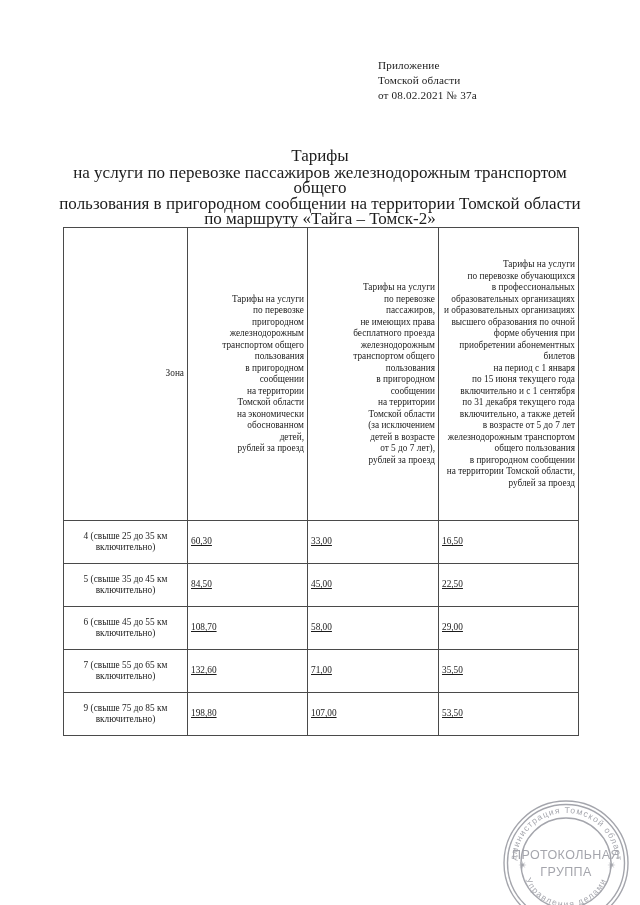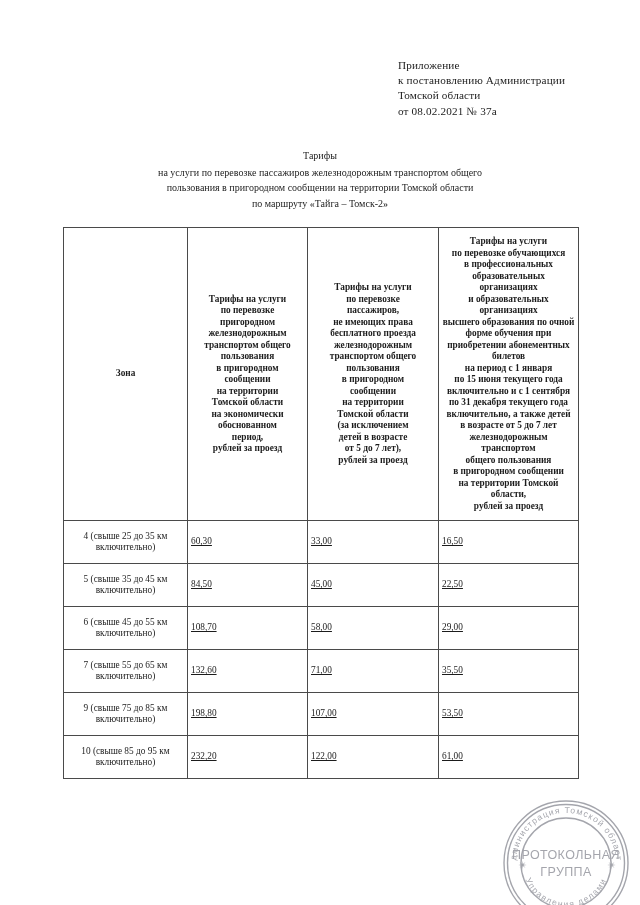--- a/index.html
+++ b/index.html
@@ -12,37 +12,37 @@
     height: 905px;
     position: relative;
     font-family: "Liberation Serif", "DejaVu Serif", serif;
     color: #1c1c1c;
     overflow: hidden;
   }
 
   
   .appendix {
     position: absolute;
-    left: 398px;
+    left: 378px;
     top: 58px;
     font-size: 11.2px;
     line-height: 15.2px;
     text-align: left;
     white-space: nowrap;
   }
   .appendix div { letter-spacing: .15px; }
 
   
   .title-block {
     position: absolute;
     left: 50px;
     top: 148px;
     width: 540px;
     text-align: center;
-    font-size: 10px;
+    font-size: 17px;
     line-height: 15.6px;
   }
   .title-block .t-main { margin-bottom: 1px; }
 
   
   .tariff-table {
     position: absolute;
     left: 63px;
     top: 227px;
     width: 515px;
@@ -55,23 +55,22 @@
     font-size: 9.3px;
     line-height: 11.5px;
     padding: 2px 3px;
   }
   col.c1 { width: 124px; }
   col.c2 { width: 120px; }
   col.c3 { width: 131px; }
   col.c4 { width: 140px; }
 
   .tariff-table thead td {
-    text-align: center;
+    text-align: right;
     height: 288px;
-    font-weight: bold;
   }
   .hdr-zone { font-size: 10.2px; }
   .hdr-cell p { margin: 0; }
 
   .tariff-table tbody td {
     height: 38px;
   }
   .cell-zone {
     text-align: center;
     font-size: 10.1px;
@@ -94,21 +93,20 @@
     height: 132px;
     opacity: .62;
   }
   .stamp svg { display: block; }
 </style>
 </head>
 <body>
 
 <div class="appendix">
   <div>Приложение</div>
-  <div>к постановлению Администрации</div>
   <div>Томской области</div>
   <div> от 08.02.2021 № 37а</div>
 </div>
 
 <div class="title-block">
   <div class="t-main">Тарифы</div>
   <div>на услуги по перевозке пассажиров железнодорожным транспортом общего</div>
   <div>пользования в пригородном сообщении на территории Томской области</div>
   <div>по маршруту «Тайга – Томск-2»</div>
 </div>
@@ -129,21 +127,21 @@
         <p>пригородном</p>
         <p>железнодорожным</p>
         <p>транспортом общего</p>
         <p>пользования</p>
         <p>в пригородном</p>
         <p>сообщении</p>
         <p>на территории</p>
         <p>Томской области</p>
         <p>на экономически</p>
         <p>обоснованном</p>
-        <p>период,</p>
+        <p>детей,</p>
         <p>рублей за проезд</p>
       </td>
       <td class="hdr-cell">
         <p>Тарифы на услуги</p>
         <p>по перевозке</p>
         <p>пассажиров,</p>
         <p>не имеющих права</p>
         <p>бесплатного проезда</p>
         <p>железнодорожным</p>
         <p>транспортом общего</p>
@@ -205,26 +203,20 @@
       <td class="cell-val">132,60</td>
       <td class="cell-val">71,00</td>
       <td class="cell-val">35,50</td>
     </tr>
     <tr>
       <td class="cell-zone">9 (свыше 75 до 85 км включительно)</td>
       <td class="cell-val">198,80</td>
       <td class="cell-val">107,00</td>
       <td class="cell-val">53,50</td>
     </tr>
-    <tr>
-      <td class="cell-zone">10 (свыше 85 до 95 км включительно)</td>
-      <td class="cell-val">232,20</td>
-      <td class="cell-val">122,00</td>
-      <td class="cell-val">61,00</td>
-    </tr>
   </tbody>
 </table>
 
 <div class="stamp">
   <svg viewBox="0 0 132 132" width="132" height="132">
     <defs>
       <path id="arcTop" d="M 16,66 A 50,50 0 0 1 116,66"></path>
       <path id="arcBot" d="M 22,66 A 44,44 0 0 0 110,66"></path>
     </defs>
     <g fill="none" stroke="#6d6f7a" stroke-width="1.4">

